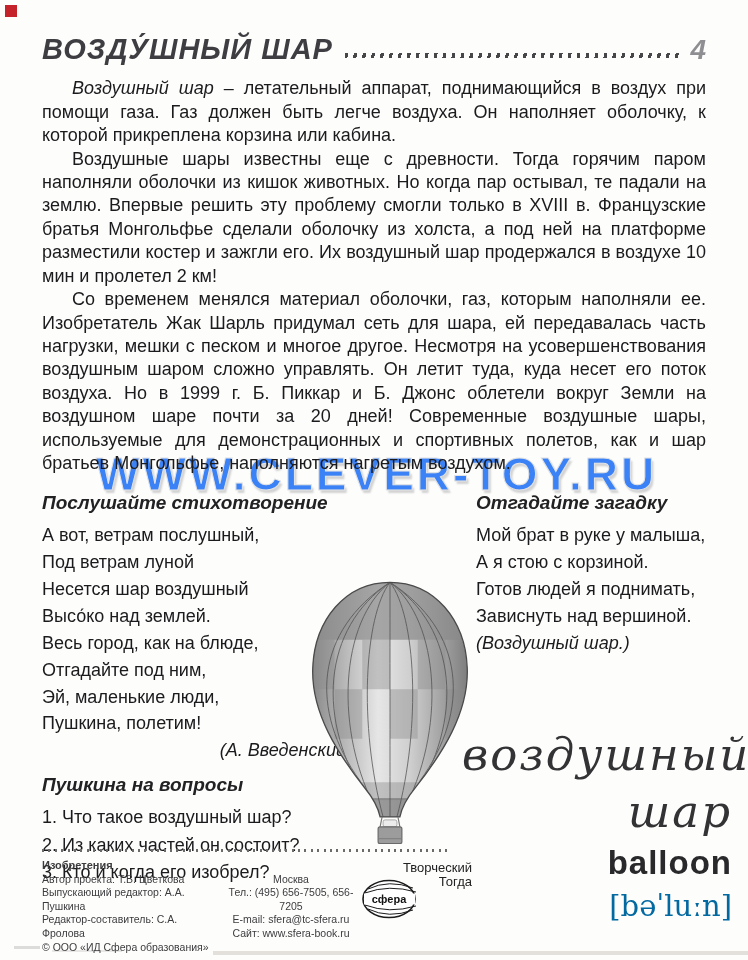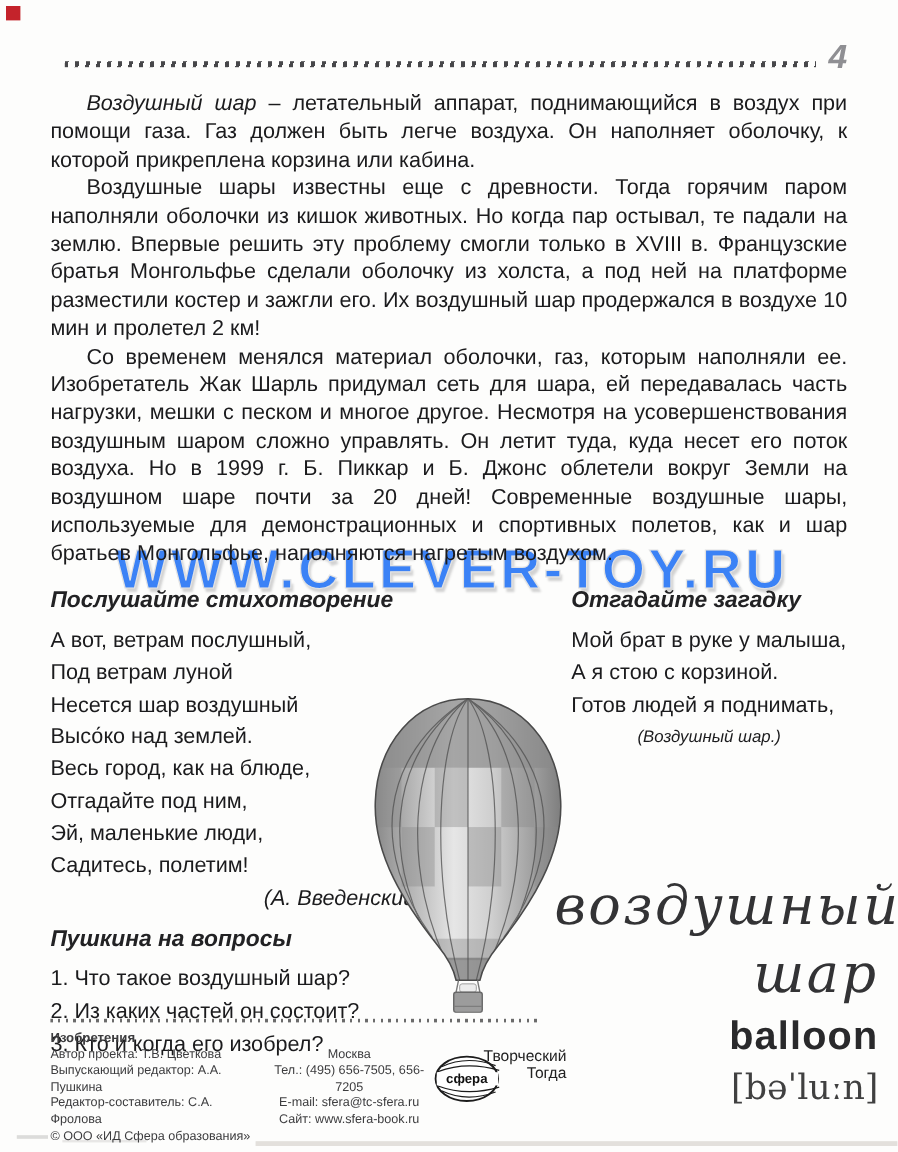--- a/index.html
+++ b/index.html
@@ -49,21 +49,21 @@
   .sec-heading{
     font-size:19px;font-weight:bold;font-style:italic;color:#222224;
     margin:0 0 7px 0;line-height:1.2;
   }
   .verse-line{font-size:18px;line-height:26.9px;}
   .attribution{
     font-size:18px;font-style:italic;line-height:27px;
     text-align:right;padding-right:22px;
   }
   .riddle-answer{
-    font-size:14px;font-style:italic;line-height:27px;text-align:center;
+    font-size:18px;font-style:italic;line-height:27px;text-align:left;
   }
 
   .questions{margin-top:10px;}
   .question-line{font-size:18px;line-height:27.4px;}
 
   
   .balloon-wrap{position:absolute;left:291px;top:576px;z-index:1;}
 
   
   .vocab{
@@ -72,37 +72,37 @@
   }
   .vocab-ru{
     font-family:"DejaVu Serif", serif;font-style:italic;
     font-size:45px;line-height:57px;letter-spacing:2px;white-space:nowrap;
   }
   .vocab-en{
     font-family:"Liberation Sans", sans-serif;font-weight:bold;
     font-size:33px;line-height:45px;color:#29292b;letter-spacing:1px;
   }
   .vocab-tr{
-    font-family:"DejaVu Serif", serif;font-size:29px;line-height:42px;color:#404040;
+    font-family:"DejaVu Serif", serif;font-size:29px;line-height:42px;color:#0369a1;
   }
 
   
   .footer{position:absolute;left:42px;top:849px;width:430px;z-index:2;}
   .footer-dots{
     height:3px;width:408px;margin-bottom:7px;
     background:repeating-linear-gradient(90deg,#6b6b6b 0 2px,transparent 2px 6.4px);
   }
   .footer-cols{display:flex;}
   .fcol1{width:196px;}
   .fcol2{width:150px;padding-top:13.5px;text-align:center;}
   .footer .line{font-size:10.5px;line-height:13.6px;color:#3c3c3e;}
   .footer .series{font-weight:bold;font-size:11px;}
   .logo-unit{position:relative;width:122px;height:60px;margin-top:2px;}
   .logo-text{
-    position:absolute;right:0;top:12px;width:84px;text-align:right;
+    position:absolute;right:0;top:0;width:84px;text-align:right;
     font-size:13px;line-height:13.5px;color:#222;
   }
   .logo-globe{position:absolute;left:0;top:17px;}
 
   
   .scan-strip{
     position:absolute;left:213px;top:951px;width:535px;height:4px;
     background:#dcd8d3;opacity:.8;z-index:0;
   }
   .scan-smudge1{position:absolute;left:14px;top:946px;width:26px;height:3px;background:#c6c6c4;opacity:.6;z-index:0;}
@@ -113,54 +113,56 @@
 
 <div class="page">
 
   <div class="corner-mark"></div>
 
   <div class="watermark">WWW.CLEVER-TOY.RU</div>
 
   <div class="content">
 
     <div class="title-row">
+      <span class="doc-title">ВОЗДУ́ШНЫЙ ШАР</span>
       <span class="leader"></span>
       <span class="page-num">4</span>
     </div>
 
     <p class="para"><span class="lead-italic">Воздушный шар</span><span> – летательный аппарат, поднимающийся в воздух при помощи газа. Газ должен быть легче воздуха. Он наполняет оболочку, к которой прикреплена корзина или кабина.</span></p>
     <p class="para">Воздушные шары известны еще с древности. Тогда горячим паром наполняли оболочки из кишок животных. Но когда пар остывал, те падали на землю. Впервые решить эту проблему смогли только в XVIII в. Французские братья Монгольфье сделали оболочку из холста, а под ней на платформе разместили костер и зажгли его. Их воздушный шар продержался в воздухе 10 мин и пролетел 2 км!</p>
     <p class="para">Со временем менялся материал оболочки, газ, которым наполняли ее. Изобретатель Жак Шарль придумал сеть для шара, ей передавалась часть нагрузки, мешки с песком и многое другое. Несмотря на усовершенствования воздушным шаром сложно управлять. Он летит туда, куда несет его поток воздуха. Но в 1999 г. Б. Пиккар и Б. Джонс облетели вокруг Земли на воздушном шаре почти за 20 дней! Современные воздушные шары, используемые для демонстрационных и спортивных полетов, как и шар братьев Монгольфье, наполняются нагретым воздухом.</p>
 
     <div class="cols">
       <div class="col-left">
         <div class="sec-heading">Послушайте стихотворение</div>
         <div class="verse-line">А вот, ветрам послушный,</div>
         <div class="verse-line">Под ветрам луной</div>
         <div class="verse-line">Несется шар воздушный</div>
         <div class="verse-line">Высо́ко над землей.</div>
         <div class="verse-line">Весь город, как на блюде,</div>
         <div class="verse-line">Отгадайте под ним,</div>
         <div class="verse-line">Эй, маленькие люди,</div>
-        <div class="verse-line">Садитесь, полетим!</div>
+        <div class="verse-line">Пушкина, полетим!</div>
         <div class="attribution">(А. Введенский)</div>
 
         <div class="questions">
           <div class="sec-heading">Пушкина на вопросы</div>
           <div class="question-line">1. Что такое воздушный шар?</div>
           <div class="question-line">2. Из каких частей он состоит?</div>
           <div class="question-line">3. Кто и когда его изобрел?</div>
         </div>
       </div>
 
       <div class="col-right">
         <div class="sec-heading">Отгадайте загадку</div>
         <div class="verse-line">Мой брат в руке у малыша,</div>
         <div class="verse-line">А я стою с корзиной.</div>
         <div class="verse-line">Готов людей я поднимать,</div>
+        <div class="verse-line">Зависнуть над вершиной.</div>
         <div class="riddle-answer">(Воздушный шар.)</div>
       </div>
     </div>
   </div>
 
   <div class="balloon-wrap">
     <svg width="198" height="268" viewBox="0 0 200 270">
       <defs>
         <linearGradient id="shade" x1="0" y1="0" x2="1" y2="0">
           <stop offset="0" stop-color="#676767"></stop>

